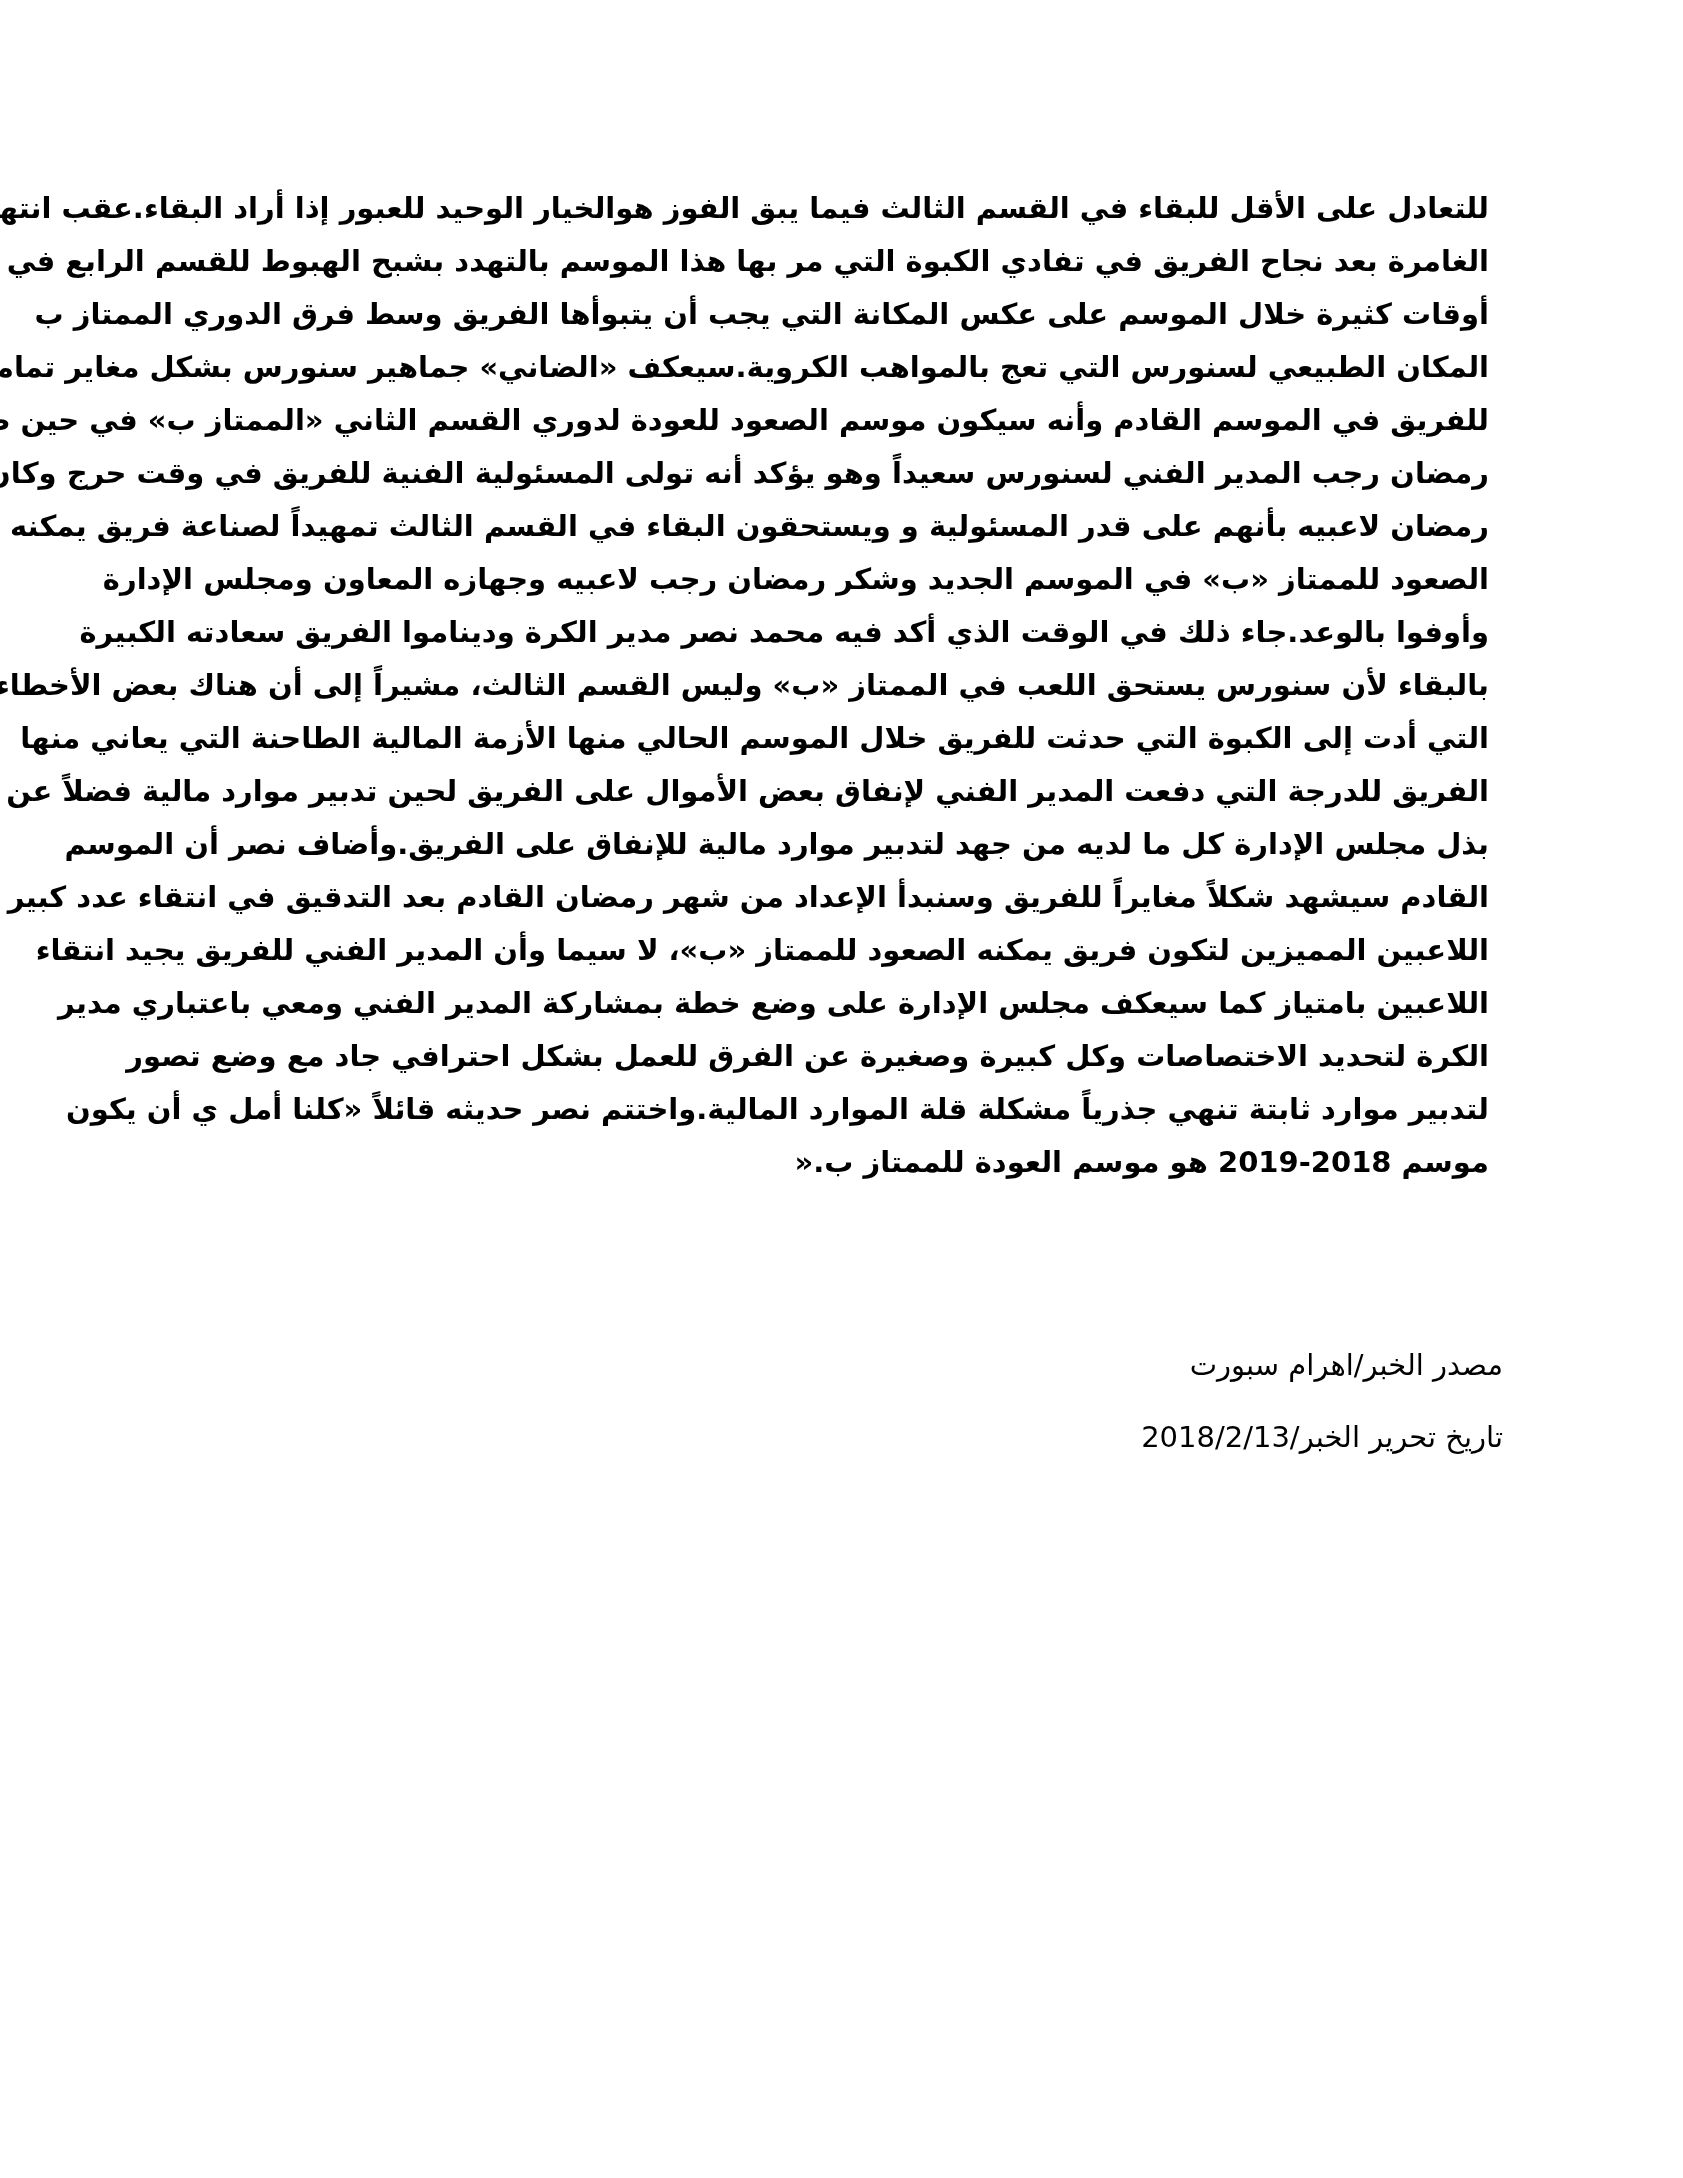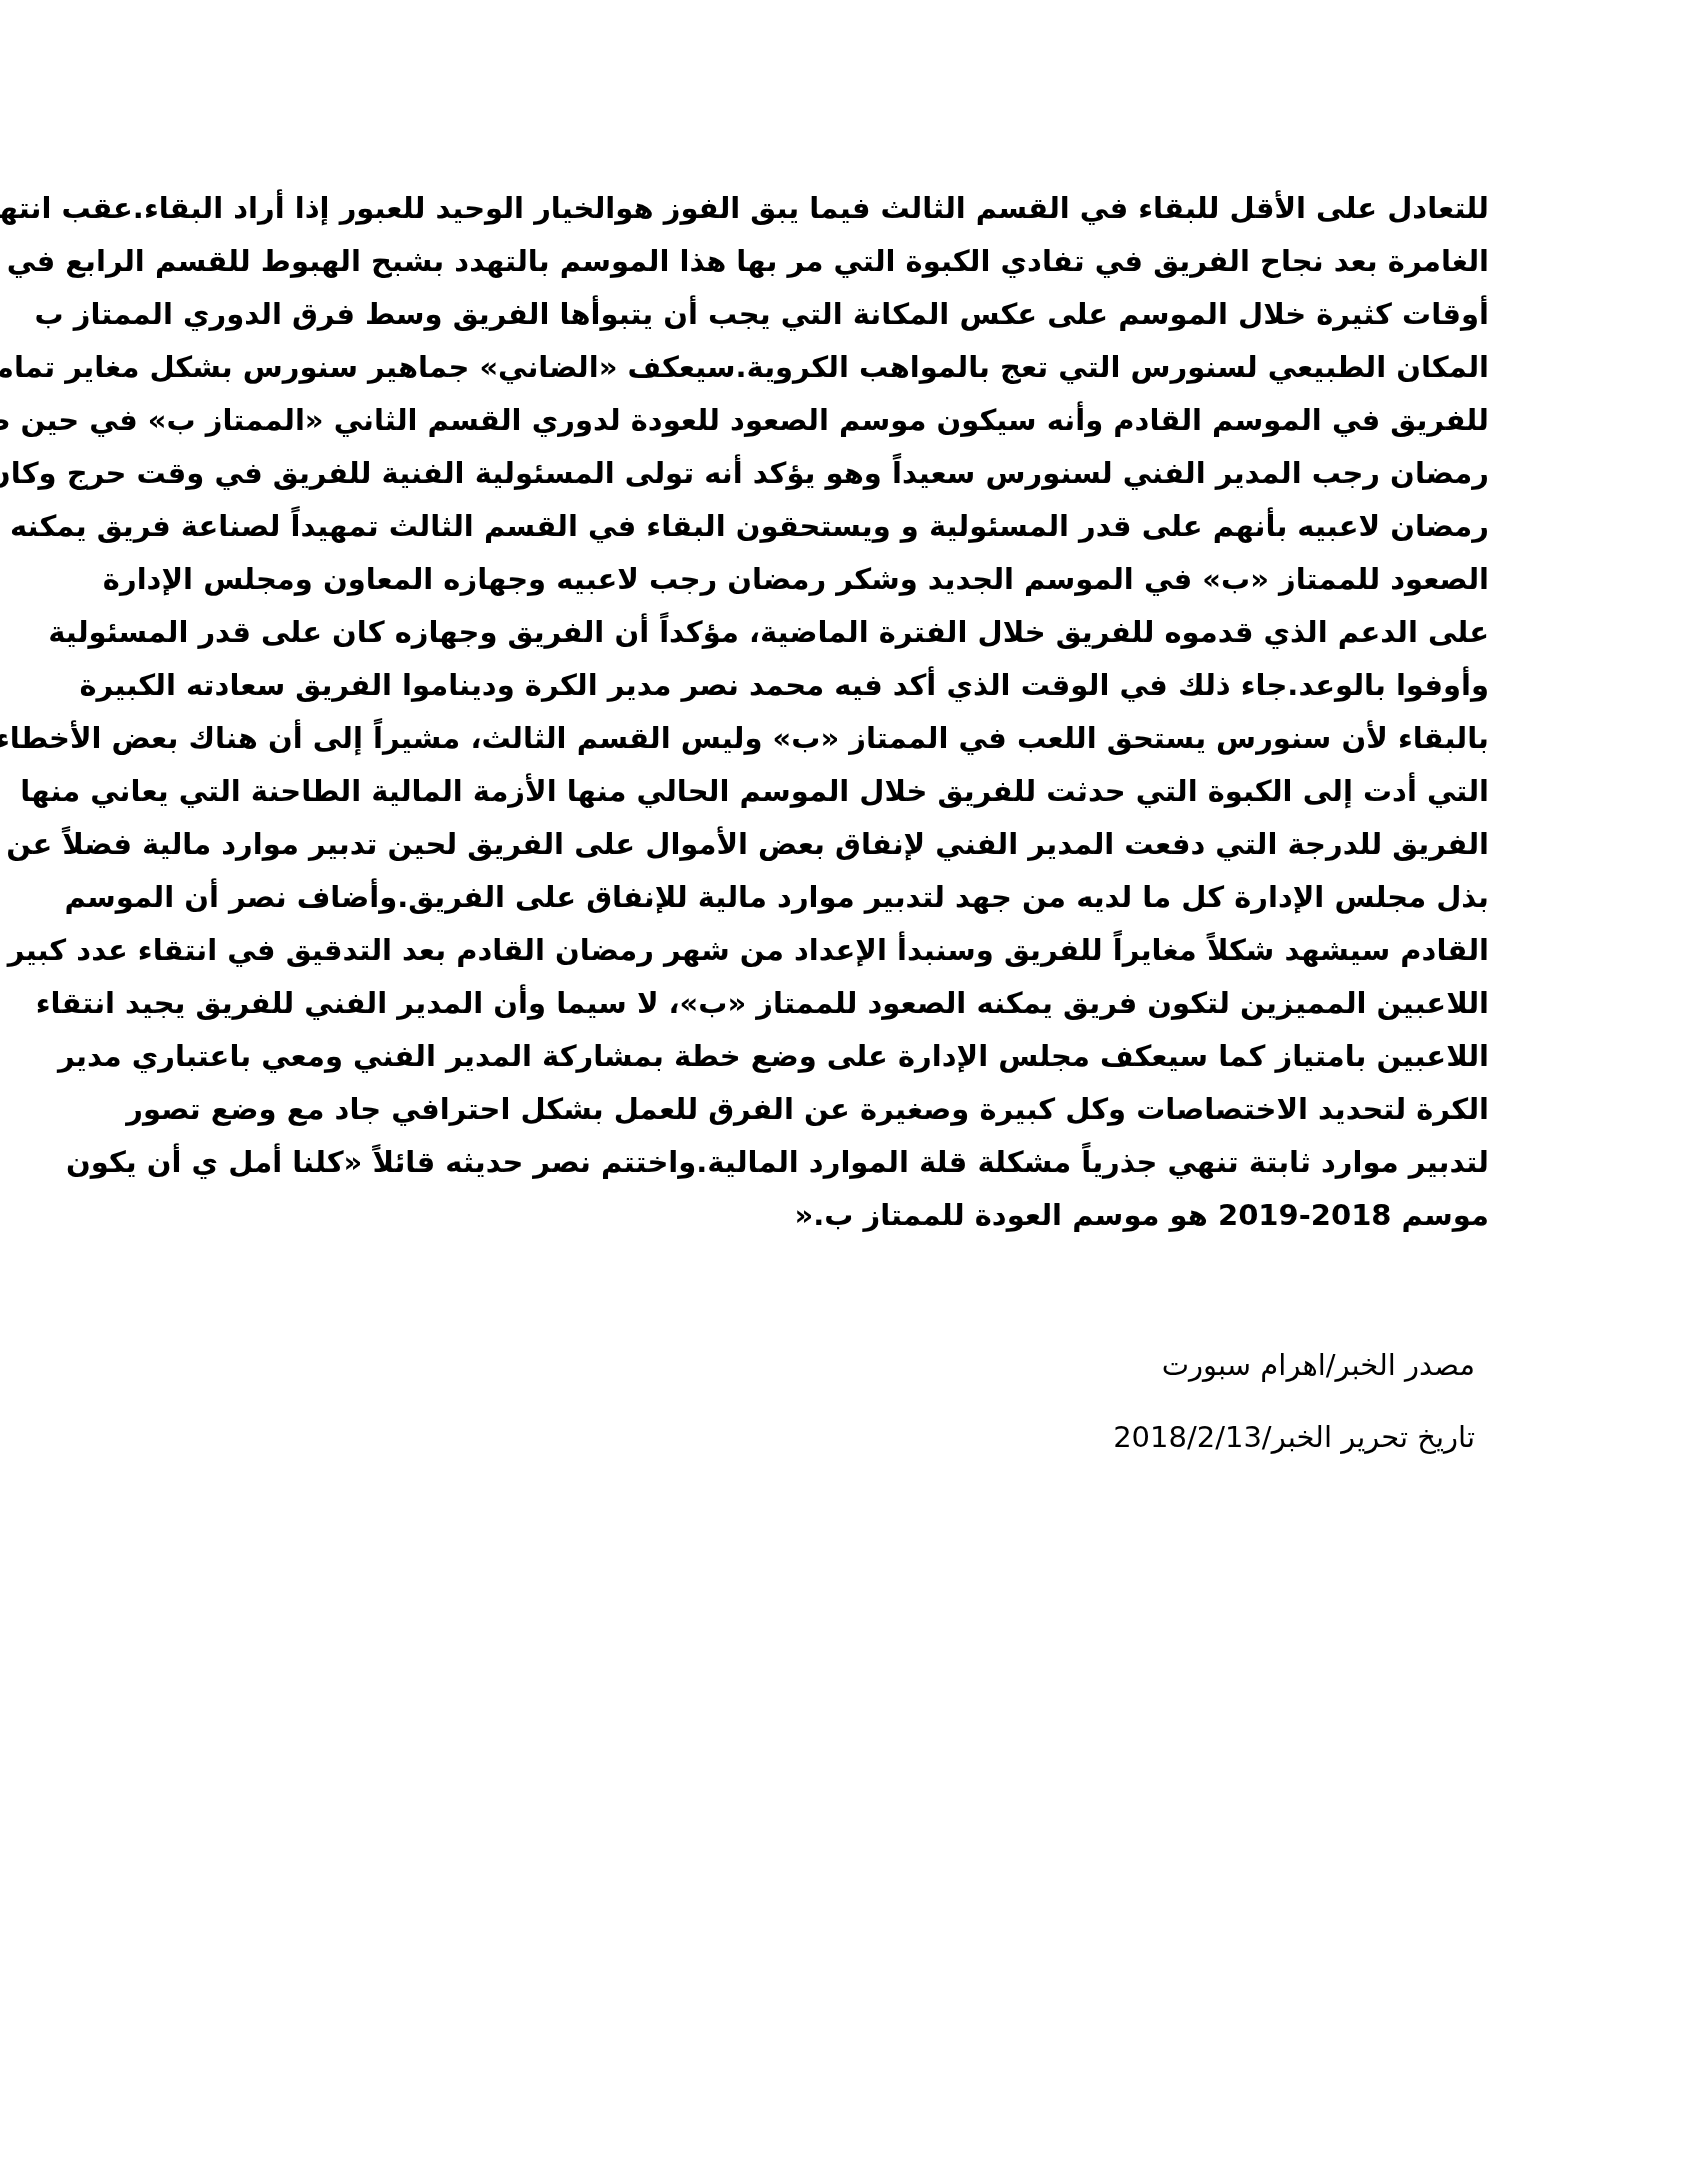--- a/index.html
+++ b/index.html
@@ -21,21 +21,21 @@
     height: 53px;
     line-height: 53px;
     white-space: nowrap;
     text-align: justify;
     text-align-last: justify;
     overflow: visible;
   }
   .line.last { text-align-last: right; }
   .meta {
     position: absolute;
-    right: 208px;
+    right: 180px;
     direction: rtl;
     font-family: "DejaVu Sans", sans-serif;
     font-size: 29px;
     color: #000000;
     white-space: nowrap;
   }
   .meta.source { top: 1348px; }
   .meta.date { top: 1420px; }
 </style>
 </head>
@@ -44,21 +44,20 @@
 <div class="page">
   <div class="body-text">
     <span class="line">للتعادل على الأقل للبقاء في القسم الثالث فيما يبق الفوز هوالخيار الوحيد للعبور إذا أراد البقاء.عقب انتهاء</span>
     <span class="line">الغامرة بعد نجاح الفريق في تفادي الكبوة التي مر بها هذا الموسم بالتهدد بشبح الهبوط للقسم الرابع في</span>
     <span class="line">أوقات كثيرة خلال الموسم على عكس المكانة التي يجب أن يتبوأها الفريق وسط فرق الدوري الممتاز ب</span>
     <span class="line">المكان الطبيعي لسنورس التي تعج بالمواهب الكروية.سيعكف «الضاني» جماهير سنورس بشكل مغاير تماماً</span>
     <span class="line">للفريق في الموسم القادم وأنه سيكون موسم الصعود للعودة لدوري القسم الثاني «الممتاز ب» في حين ظهر</span>
     <span class="line">رمضان رجب المدير الفني لسنورس سعيداً وهو يؤكد أنه تولى المسئولية الفنية للفريق في وقت حرج وكان</span>
     <span class="line">رمضان لاعبيه بأنهم على قدر المسئولية و ويستحقون البقاء في القسم الثالث تمهيداً لصناعة فريق يمكنه</span>
     <span class="line">الصعود للممتاز «ب» في الموسم الجديد وشكر رمضان رجب لاعبيه وجهازه المعاون ومجلس الإدارة</span>
-    <span class="line">على الدعم الذي قدموه للفريق خلال الفترة الماضية، مؤكداً أن الفريق وجهازه كان على قدر المسئولية</span>
     <span class="line">وأوفوا بالوعد.جاء ذلك في الوقت الذي أكد فيه محمد نصر مدير الكرة وديناموا الفريق سعادته الكبيرة</span>
     <span class="line">بالبقاء لأن سنورس يستحق اللعب في الممتاز «ب» وليس القسم الثالث، مشيراً إلى أن هناك بعض الأخطاء</span>
     <span class="line">التي أدت إلى الكبوة التي حدثت للفريق خلال الموسم الحالي منها الأزمة المالية الطاحنة التي يعاني منها</span>
     <span class="line">الفريق للدرجة التي دفعت المدير الفني لإنفاق بعض الأموال على الفريق لحين تدبير موارد مالية فضلاً عن</span>
     <span class="line">بذل مجلس الإدارة كل ما لديه من جهد لتدبير موارد مالية للإنفاق على الفريق.وأضاف نصر أن الموسم</span>
     <span class="line">القادم سيشهد شكلاً مغايراً للفريق وسنبدأ الإعداد من شهر رمضان القادم بعد التدقيق في انتقاء عدد كبير من</span>
     <span class="line">اللاعبين المميزين لتكون فريق يمكنه الصعود للممتاز «ب»، لا سيما وأن المدير الفني للفريق يجيد انتقاء</span>
     <span class="line">اللاعبين بامتياز كما سيعكف مجلس الإدارة على وضع خطة بمشاركة المدير الفني ومعي باعتباري مدير</span>
     <span class="line">الكرة لتحديد الاختصاصات وكل كبيرة وصغيرة عن الفرق للعمل بشكل احترافي جاد مع وضع تصور</span>
     <span class="line">لتدبير موارد ثابتة تنهي جذرياً مشكلة قلة الموارد المالية.واختتم نصر حديثه قائلاً «كلنا أمل ي أن يكون</span>

